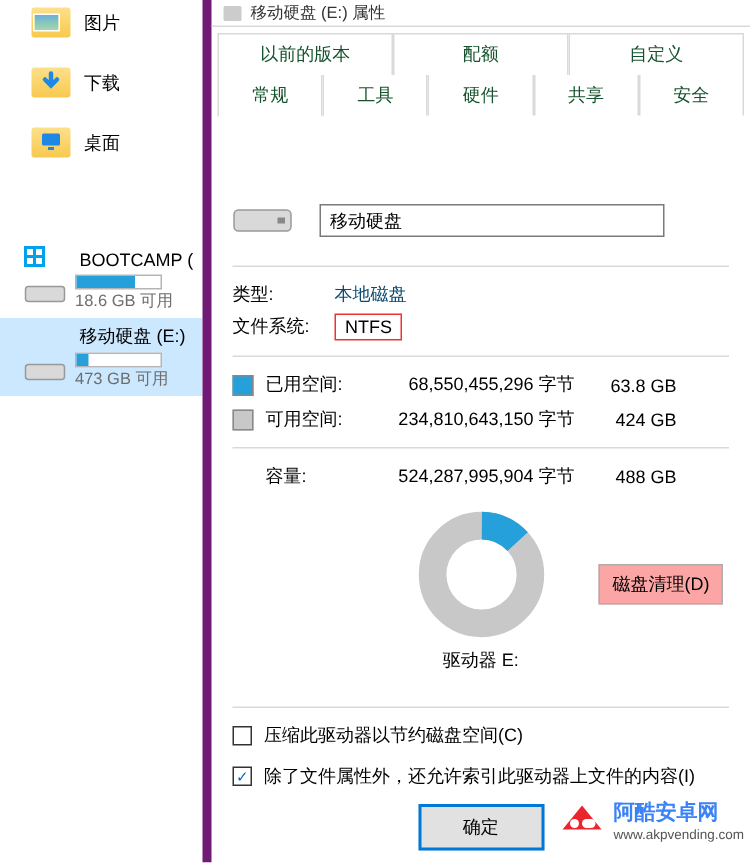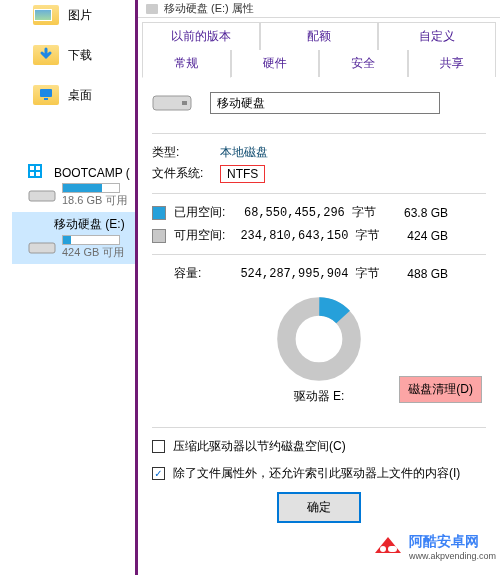--- a/index.html
+++ b/index.html
@@ -1,65 +1,65 @@
 <!DOCTYPE html>
 <html><head>
   <meta charset="utf-8">
   <style>
     * { margin: 0; padding: 0; box-sizing: border-box; font-family: "Microsoft YaHei", "Segoe UI", sans-serif; }
     body { background: #fff; width: 500px; height: 575px; overflow: hidden; position: relative; font-size: 12px; }
     
     
-    .sidebar { position: absolute; left: 12px; top: 0; width: 135px; height: 575px; background: #fff; }
+    .sidebar { position: absolute; left: 0; top: 0; width: 135px; height: 575px; background: #fff; }
     .nav-item { display: flex; align-items: center; padding: 4px 8px 4px 20px; margin-bottom: 10px; cursor: pointer; }
     .nav-item .icon-wrap { width: 28px; height: 22px; margin-right: 8px; display: flex; align-items: center; justify-content: center; }
     .nav-label { color: #000; }
     
     .folder-yellow { width: 26px; height: 20px; background: linear-gradient(#fde08a, #f7c94f); border-radius: 2px; position: relative; }
     .pic-badge { position: absolute; left: 1px; top: 4px; width: 18px; height: 12px; background: linear-gradient(#6ab0d8, #a3d9a5); border: 1px solid #fff; }
     .dl-badge svg, .desk-badge svg { position: absolute; }
     
     .drive-item { padding: 4px 0 4px 8px; }
     .drive-item.selected { background: #cce8ff; }
-    .drive-row1 { display: flex; align-items: center; gap: 12px; padding-left: 8px; }
+    .drive-row1 { display: flex; align-items: center; gap: 23px; padding-left: 8px; }
     .drive-row2 { display: flex; align-items: center; gap: 6px; padding-left: 8px; margin-top: 2px; }
     .drive-svg { width: 28px; height: 20px; }
     .drive-name { color: #000; white-space: nowrap; overflow: hidden; }
     .usage-bar { width: 58px; height: 10px; border: 1px solid #b5b5b5; position: relative; background: #fff; }
     .usage-fill { height: 100%; background: #26a0da; }
     .drive-sub { color: #6d6d6d; font-size: 11px; white-space: nowrap; overflow: hidden; }
     
     
-    .dialog { position: absolute; left: 135px; top: 0; width: 365px; height: 575px; border-left: 3px solid #701a75; background: #fff; }
+    .dialog { position: absolute; left: 135px; top: 0; width: 365px; height: 575px; border-left: 6px solid #701a75; background: #fff; }
     .titlebar { height: 18px; padding: 2px 8px; display: flex; align-items: center; gap: 6px; color: #333; border-bottom: 1px solid #d9d9d9; font-size: 11px; }
     .title-icon { width: 12px; height: 10px; background: #ccc; border-radius: 1px; }
     .tabrow { display: flex; width: 100%; }
-    .tab { flex: 1; text-align: center; padding: 5px 4px; border: 1px solid #d9d9d9; border-bottom: none; color: #4c1d95; cursor: pointer; font-size: 12px; background: #fff; }
+    .tab { flex: 1; text-align: center; padding: 5px 4px; border: 1px solid #d9d9d9; border-bottom: none; color: #14532d; cursor: pointer; font-size: 12px; background: #fff; }
     .tab.active { background: #fff; border-bottom: 1px solid #fff; margin-bottom: -1px; }
     .tabs-wrap { padding: 4px 4px 0 4px; }
     .tabrow + .tabrow .tab { border-top: none; }
     
     .content { padding: 14px 14px 8px 14px; }
-    .name-row { display: flex; align-items: center; gap: 18px; margin-bottom: 18px; }
+    .name-row { display: flex; align-items: center; gap: 18px; margin-bottom: 18px; margin-top: 44px; }
     .drive-big { width: 40px; height: 24px; }
     .name-input { border: 1px solid #7a7a7a; padding: 3px 6px; width: 230px; font-size: 12px; }
     
     .prop-row { display: flex; margin: 4px 0; }
     .prop-label { width: 68px; color: #000; }
     .prop-val { color: #0c4a6e; }
     .ntfs-box { border: 1px solid #e33; padding: 1px 6px; color: #000; }
     
     .divider { border-top: 1px solid #d9d9d9; margin: 10px 0; }
     
     .space-row { display: flex; align-items: center; gap: 8px; margin: 6px 0; }
     .sq { width: 14px; height: 14px; border: 1px solid #888; }
     .sq.used { background: #26a0da; }
     .sq.free { background: #c8c8c8; }
     .space-label { width: 58px; }
-    .space-bytes { width: 140px; text-align: center; font-family: Liberation Mono, monospace; }
+    .space-bytes { width: 140px; text-align: right; }
     .space-gb { width: 60px; text-align: right; }
     
     .cap-row { display: flex; align-items: center; gap: 8px; margin: 6px 0; }
     .cap-label { width: 80px; padding-left: 22px; }
     
     .chart-wrap { display: flex; align-items: center; justify-content: center; margin: 14px 0 6px 0; position: relative; }
     .donut { width: 86px; height: 86px; }
     .drive-letter-row { text-align: center; margin-top: 6px; }
     .cleanup-btn { position: absolute; right: 18px; top: 376px; border: 1px solid #adadad; background: #fca5a5; padding: 4px 8px; font-size: 12px; cursor: pointer; }
     
@@ -143,43 +143,44 @@
       <span class="drive-name">移动硬盘 (E:)</span>
     </div>
     <div class="drive-row2">
       <svg class="drive-svg" viewBox="0 0 28 16">
           <rect x="1" y="3" width="26" height="10" rx="2" fill="#d9d9d9" stroke="#999"></rect>
         </svg>
       <div>
         <div class="usage-bar">
             <div class="usage-fill" style="width:14%"></div>
           </div>
-        <div class="drive-sub">424 GB 可用</div>
+        <div class="drive-sub">473 GB 可用</div>
       </div>
     </div>
   </div>
 </div>
 
 <div class="dialog">
   <div class="titlebar">
     <span class="title-icon"></span>
     <span>移动硬盘 (E:) 属性</span>
   </div>
 
   <div class="tabs-wrap">
     <div class="tabrow">
       <div class="tab">以前的版本</div>
       <div class="tab">配额</div>
       <div class="tab">自定义</div>
     </div>
     <div class="tabrow">
       <div class="tab active">常规</div>
+      <div class="tab">工具</div>
       <div class="tab">硬件</div>
+      <div class="tab">共享</div>
       <div class="tab">安全</div>
-      <div class="tab">共享</div>
     </div>
   </div>
 
   <div class="content">
     <div class="name-row">
       <svg class="drive-big" viewBox="0 0 40 24">
           <rect x="1" y="5" width="38" height="14" rx="3" fill="#d9d9d9" stroke="#999"></rect>
           <rect x="30" y="10" width="5" height="4" fill="#888"></rect>
         </svg>
       <input class="name-input" value="移动硬盘" style="">

